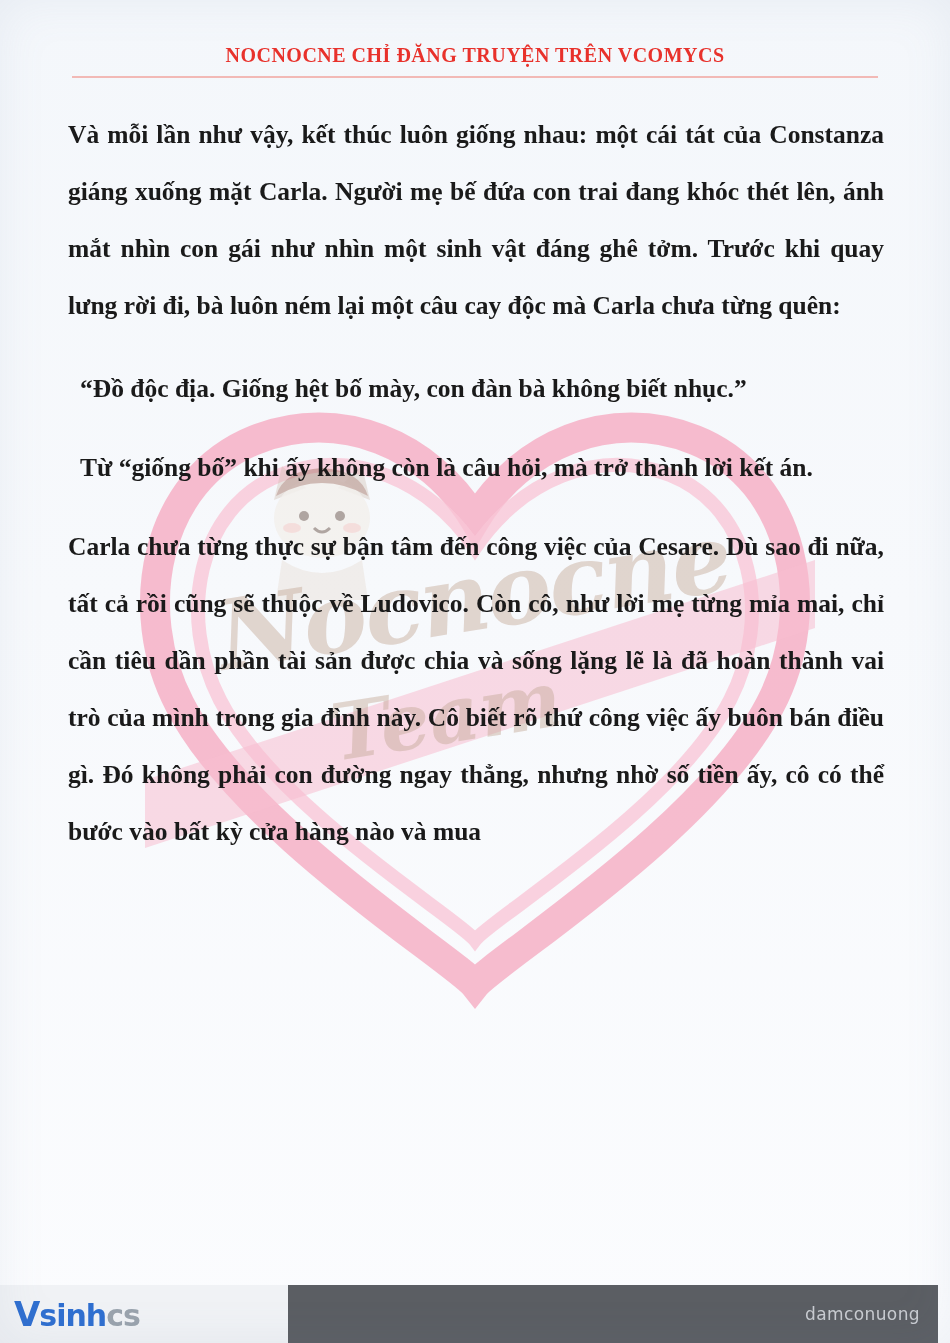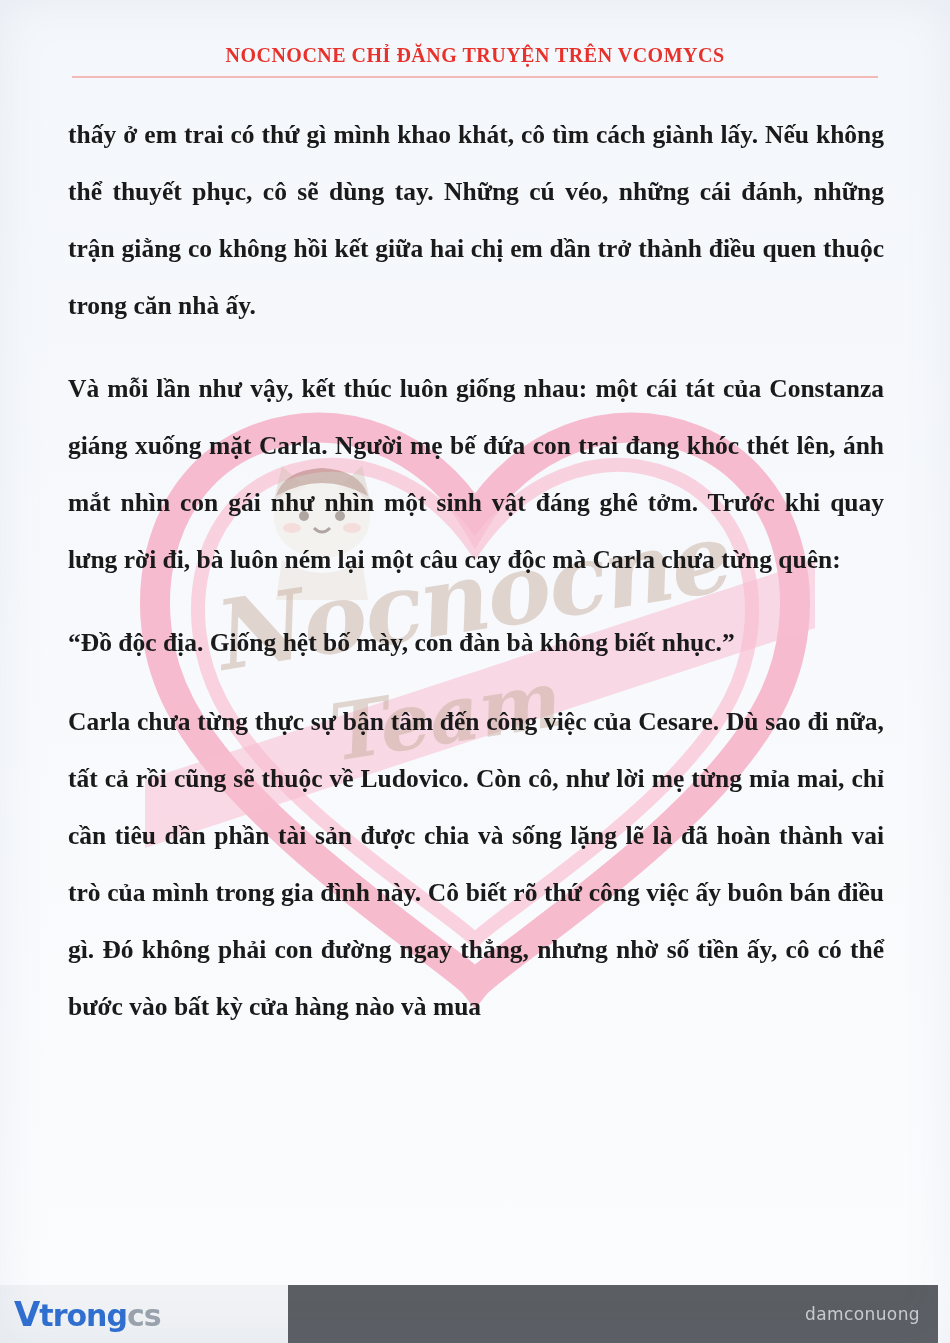--- a/index.html
+++ b/index.html
@@ -115,21 +115,21 @@
   .para {
     font-family: "Liberation Serif", serif;
     font-weight: bold;
     font-size: 25.5px;
     line-height: 57px;
     color: #1a1a1a;
     text-align: justify;
     text-justify: inter-word;
     margin: 0 0 26px 0;
   }
-  .para.tight { margin-bottom: 22px; }
+  .para.tight { margin-bottom: 22px; margin-left: 12px; }
   
   .footer {
     position: absolute;
     left: 0;
     bottom: 0;
     width: 950px;
     height: 58px;
     z-index: 4;
   }
   .footer-left {
@@ -216,31 +216,31 @@
       <div class="wm-word2">Team</div>
     </div>
   </div>
 
   <div class="banner">
     <div class="banner-title">NOCNOCNE CHỈ ĐĂNG TRUYỆN TRÊN VCOMYCS</div>
     <div class="banner-rule"></div>
   </div>
 
   <div class="content">
-    <p class="para">thấy ở em trai có thứ gì mình khao khát, cô tìm cách giành lấy. Nếu không thể thuyết phục, cô sẽ dùng tay. Những cú véo, những cái đánh, những trận giằng co không hồi kết giữa hai chị em dần trở thành điều quen thuộc trong căn nhà ấy.</p>
     <p class="para">Và mỗi lần như vậy, kết thúc luôn giống nhau: một cái tát của Constanza giáng xuống mặt Carla. Người mẹ bế đứa con trai đang khóc thét lên, ánh mắt nhìn con gái như nhìn một sinh vật đáng ghê tởm. Trước khi quay lưng rời đi, bà luôn ném lại một câu cay độc mà Carla chưa từng quên:</p>
     <p class="para tight">“Đồ độc địa. Giống hệt bố mày, con đàn bà không biết nhục.”</p>
+    <p class="para tight">Từ “giống bố” khi ấy không còn là câu hỏi, mà trở thành lời kết án.</p>
     <p class="para">Carla chưa từng thực sự bận tâm đến công việc của Cesare. Dù sao đi nữa, tất cả rồi cũng sẽ thuộc về Ludovico. Còn cô, như lời mẹ từng mỉa mai, chỉ cần tiêu dần phần tài sản được chia và sống lặng lẽ là đã hoàn thành vai trò của mình trong gia đình này. Cô biết rõ thứ công việc ấy buôn bán điều gì. Đó không phải con đường ngay thẳng, nhưng nhờ số tiền ấy, cô có thể bước vào bất kỳ cửa hàng nào và mua</p>
   </div>
 
   <div class="footer">
     <div class="footer-left">
       <div class="brand">
         <span class="v">V</span>
-          <span class="comy">trong</span>
+          <span class="comy">sinh</span>
           <span class="cs">cs</span>
       </div>
     </div>
     <div class="footer-right">
       <div class="site-tag">damconuong</div>
     </div>
   </div>
 
   <div class="edge-shadow"></div>
 </div>

